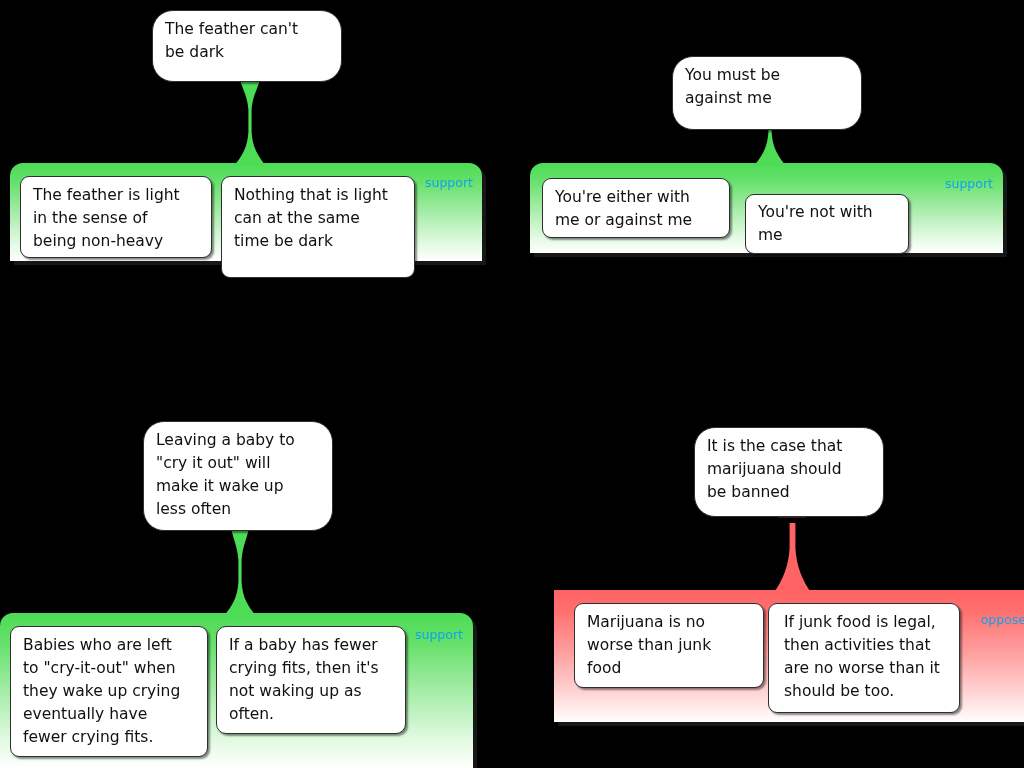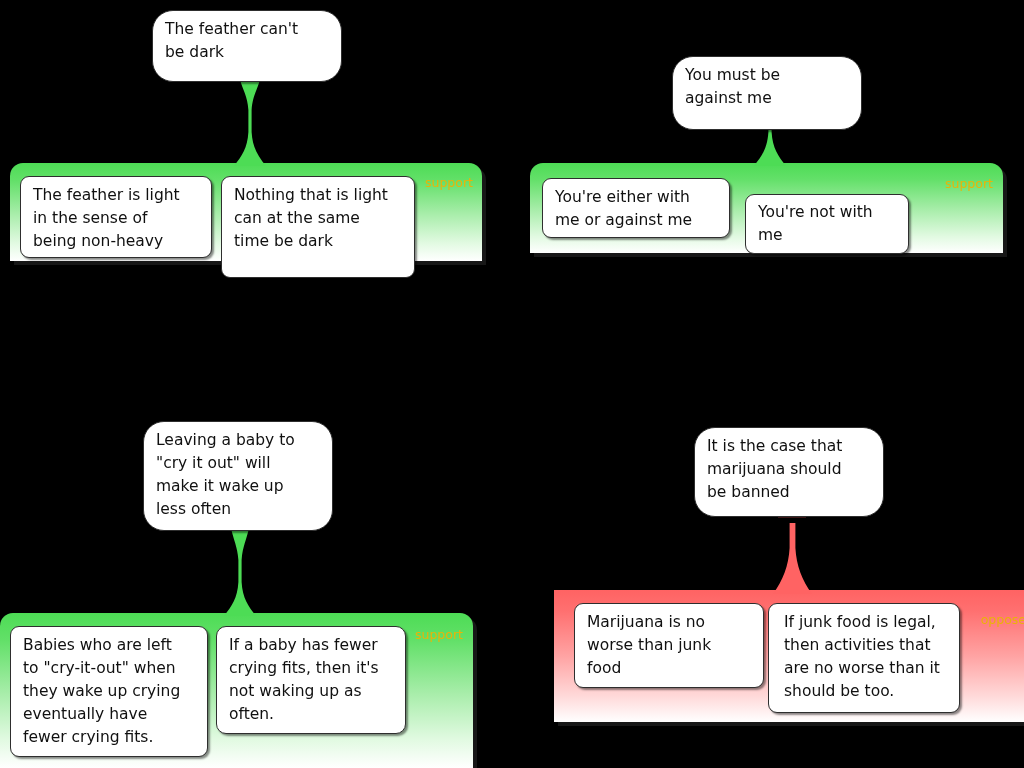--- a/index.html
+++ b/index.html
@@ -36,21 +36,21 @@
   .panel.support .panel-fill {
     background: linear-gradient(to bottom, #4ddc55 0%, #63e069 18%, #a8edaa 52%, #e2fae2 82%, #ffffff 100%);
   }
   .panel.oppose .panel-fill {
     background: linear-gradient(to bottom, #ff6363 0%, #ff7070 16%, #ffa3a3 50%, #ffdcdc 82%, #ffffff 100%);
   }
 
   .panel-label {
     position: absolute;
     font-size: 12.5px;
-    color: #eab308;
+    color: #0ea5e9;
     line-height: 1;
     white-space: nowrap;
   }
 
   
   .card {
     position: absolute;
     box-sizing: border-box;
     background: #ffffff;
     border: 1.6px solid #2e2e2e;

